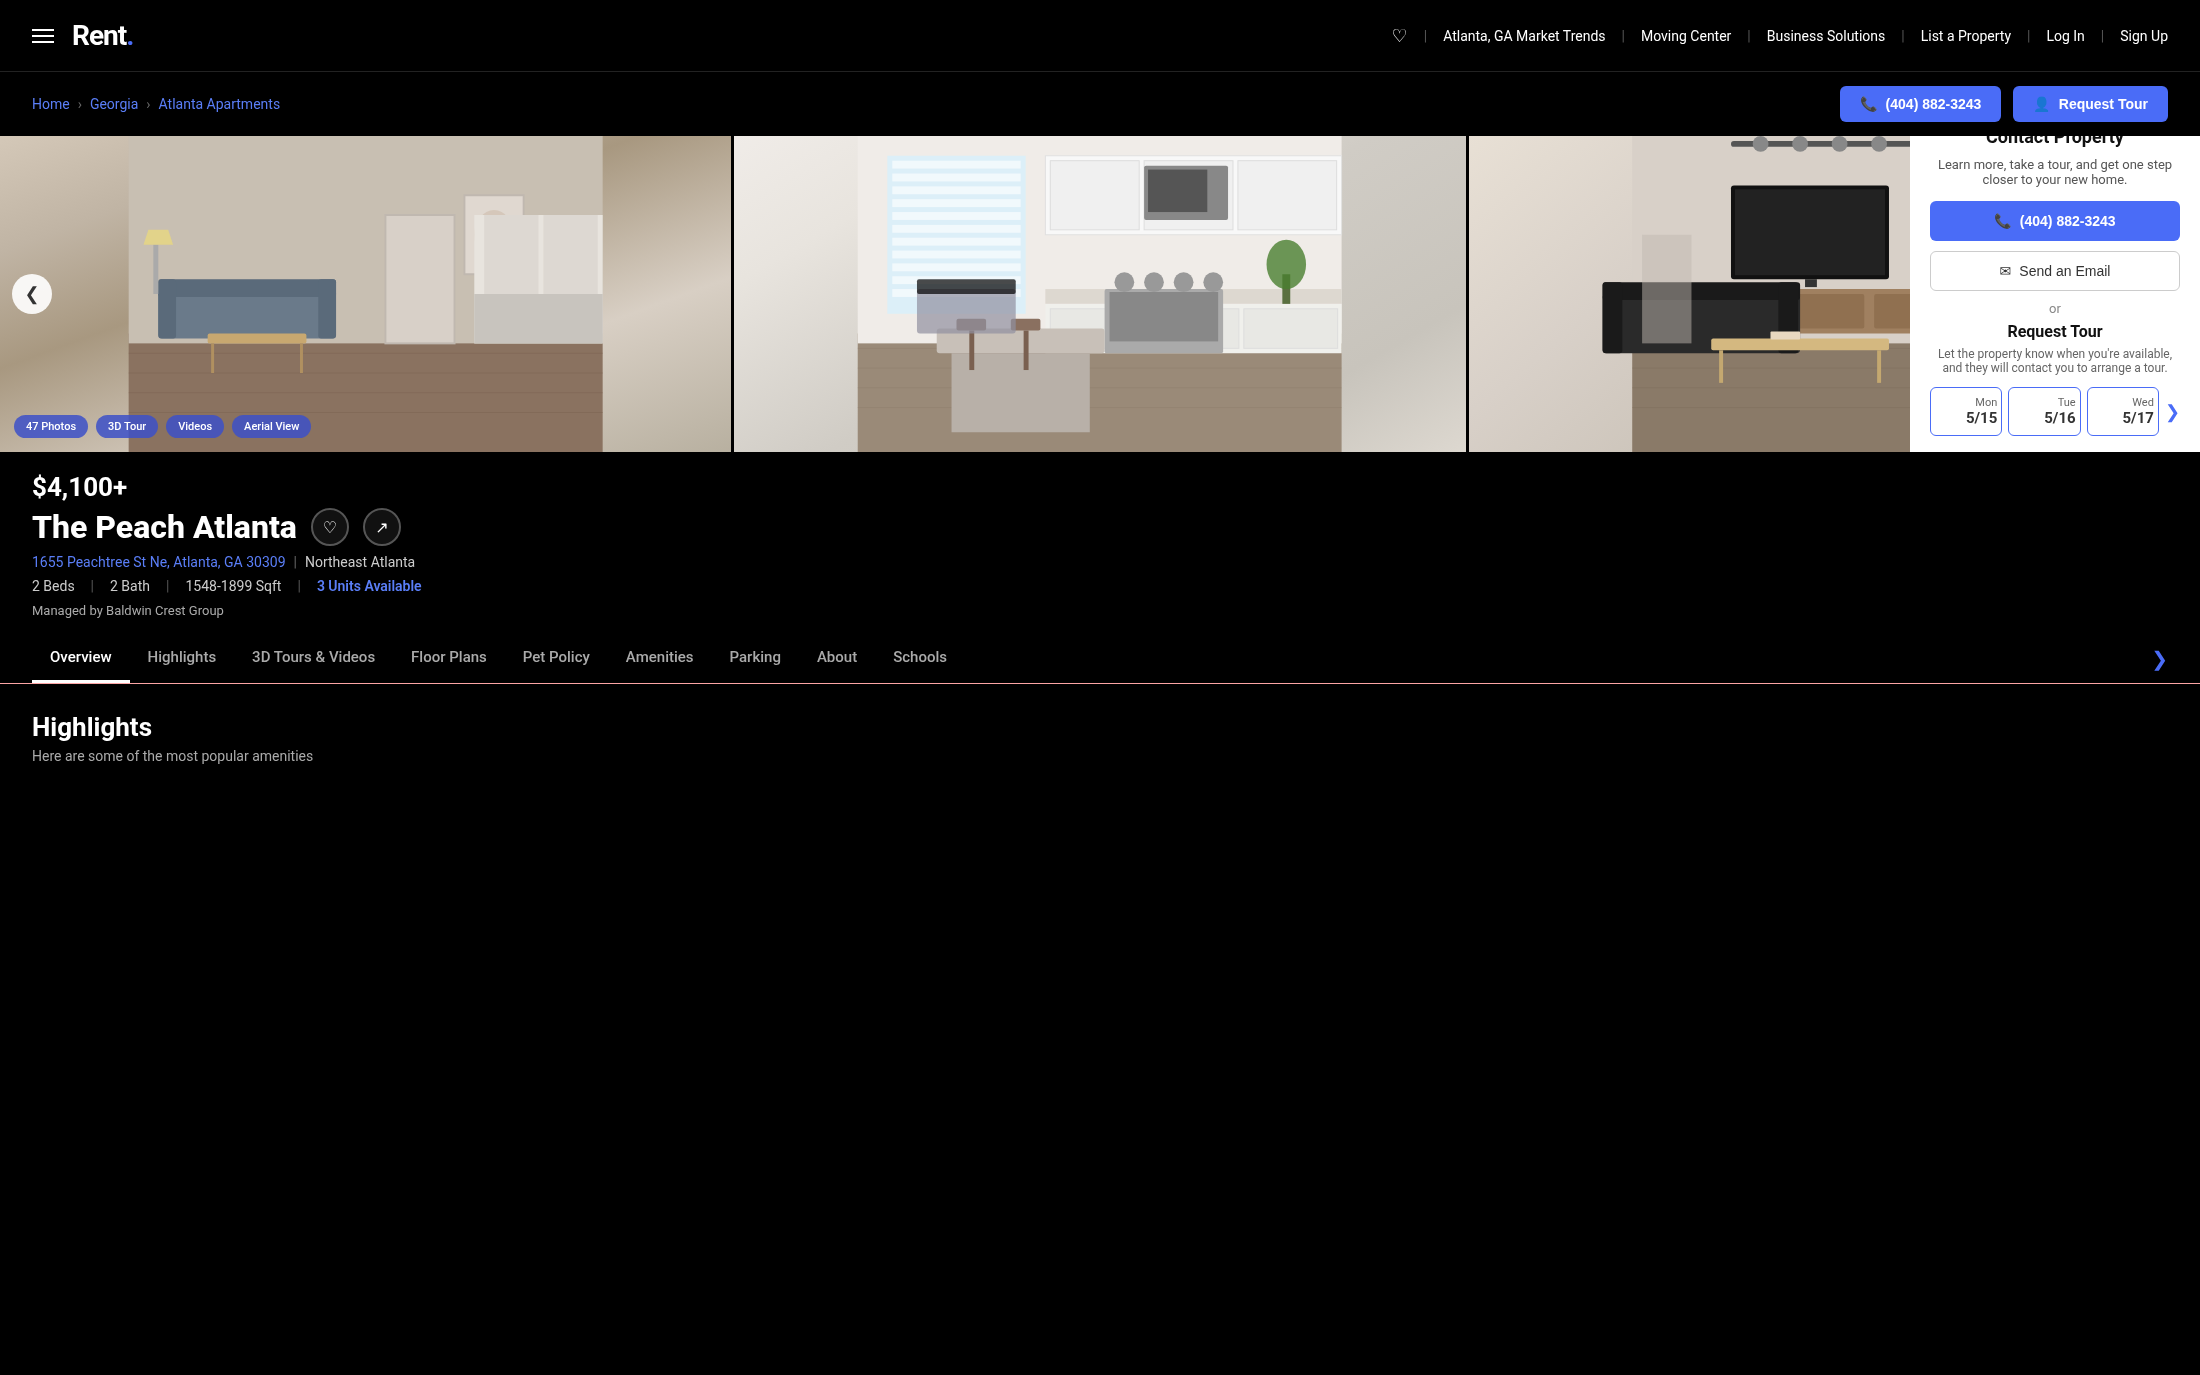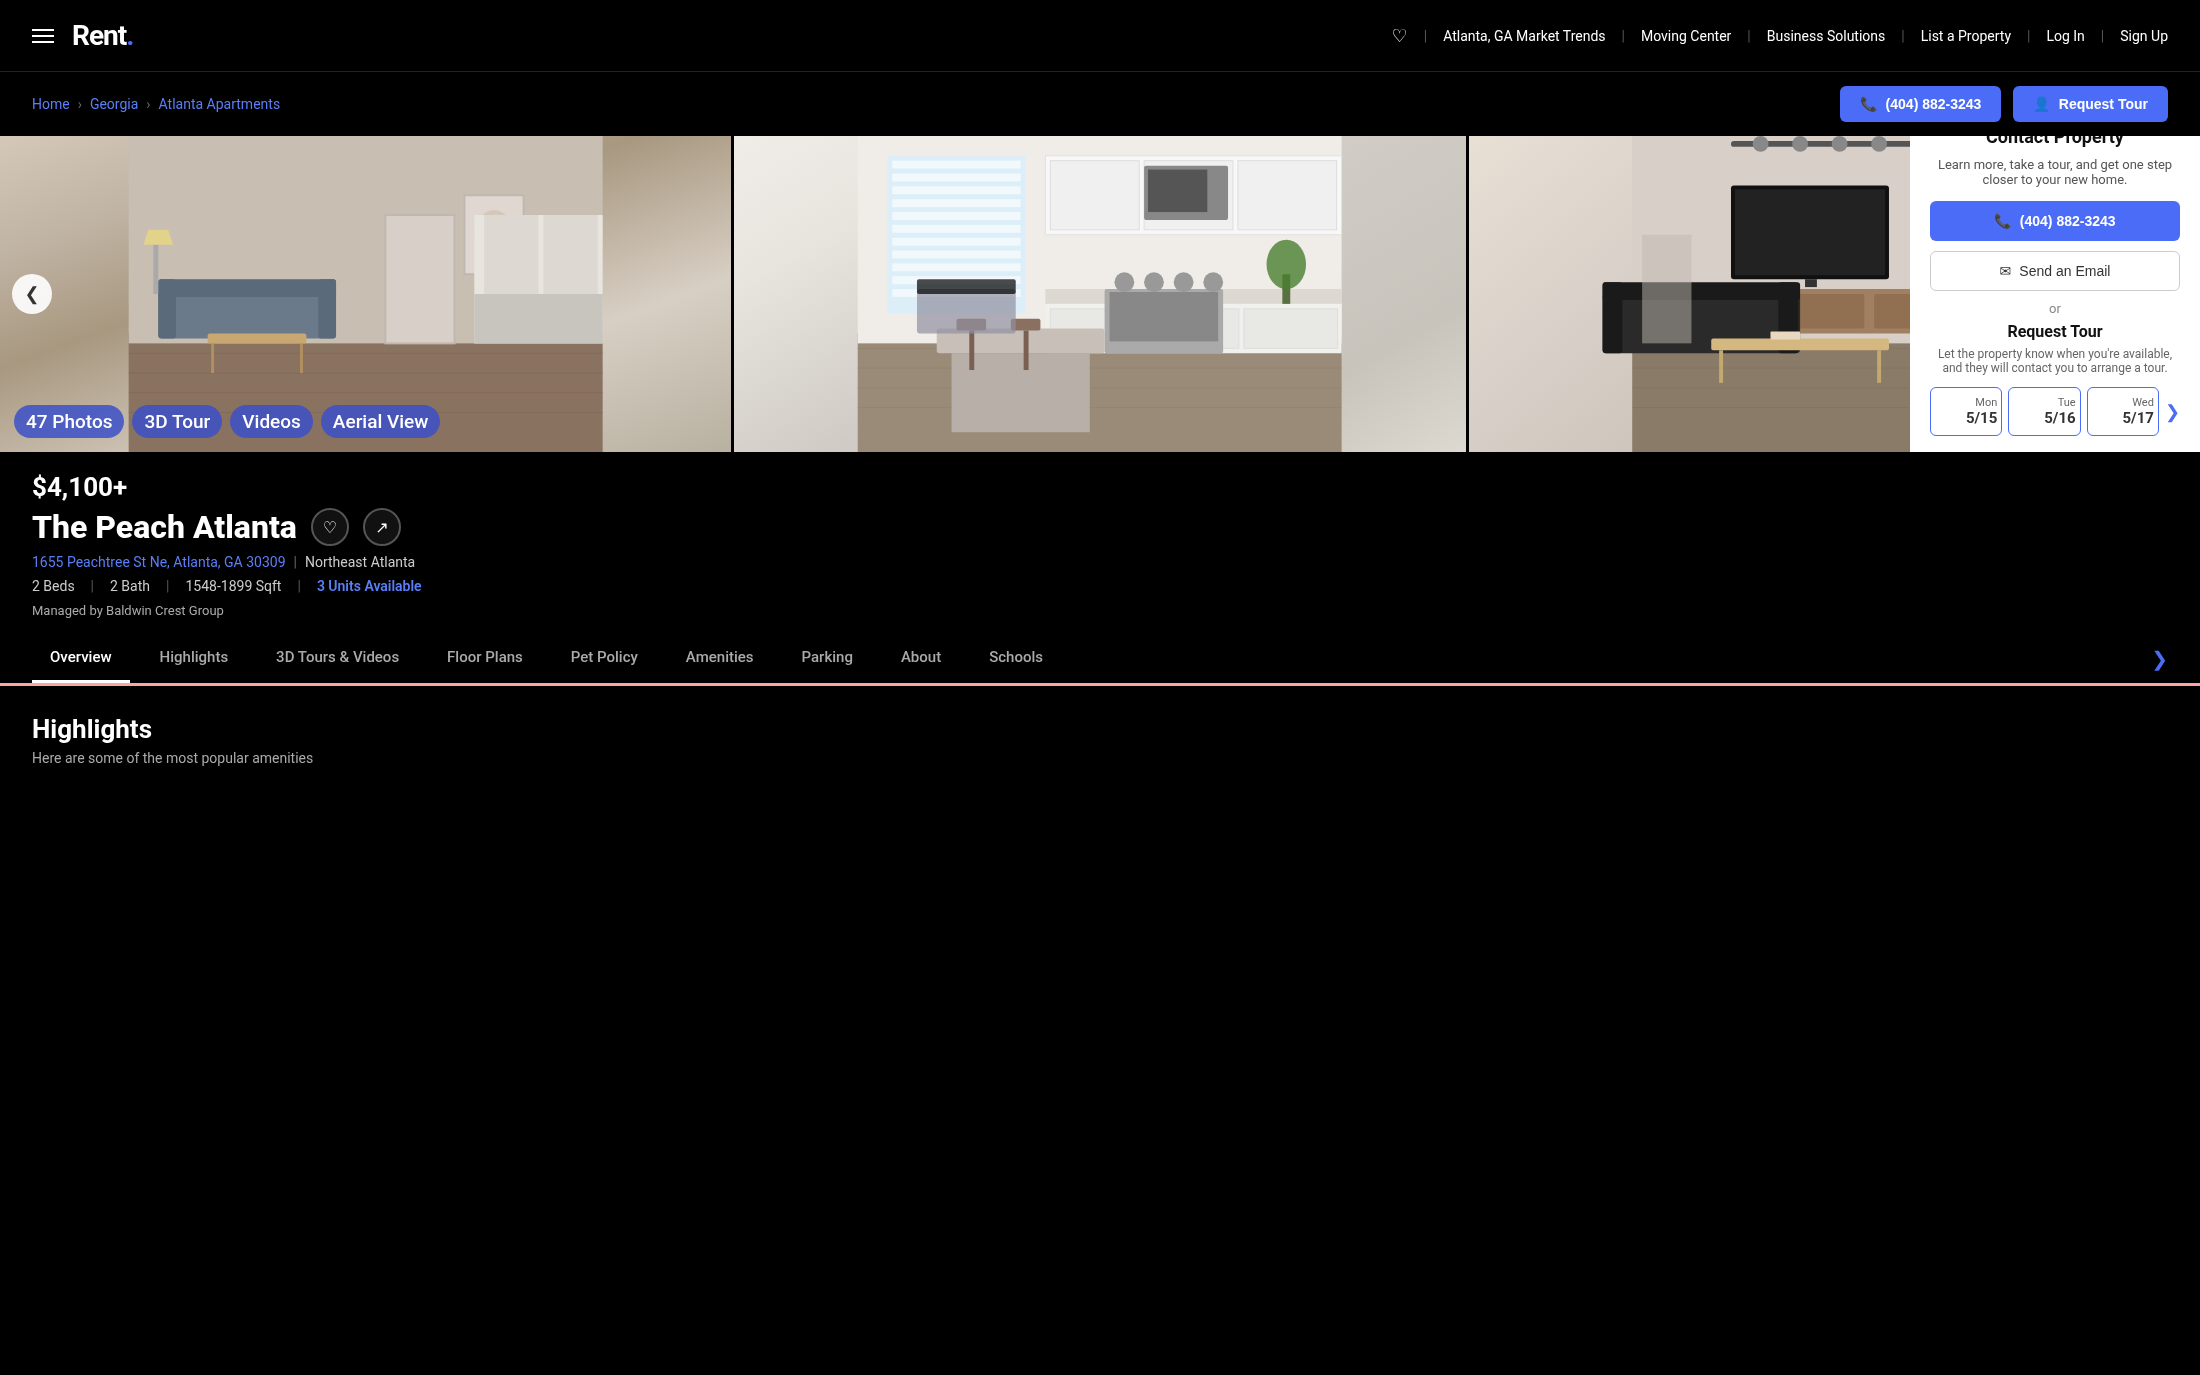--- a/index.html
+++ b/index.html
@@ -75,21 +75,21 @@
     }
     .gallery-nav-left { left: 12px; }
     .gallery-nav-right { right: 12px; }
     .gallery-badges {
       position: absolute; bottom: 14px; left: 14px;
       display: flex; gap: 8px; z-index: 10;
     }
     .gallery-badge {
       background: rgba(60, 80, 200, 0.85);
       color: #fff; padding: 5px 12px; border-radius: 20px;
-      font-size: 19px; font-weight: 500; cursor: pointer;
+      font-size: 11px; font-weight: 500; cursor: pointer;
     }
     
     .contact-card-overlay {
       position: absolute;
       right: 0; bottom: 0;
       width: 290px;
       background: #fff;
       color: #111;
       border-radius: 8px 8px 0 0;
       padding: 20px 20px 16px;
@@ -139,25 +139,25 @@
     .address-sep { color: #666; }
     .address-area { color: #ccc; }
     .details-row { display: flex; align-items: center; gap: 16px; margin-bottom: 9px; font-size: 14px; color: #ccc; }
     .details-sep { color: #555; }
     .units-link { color: #5a7ef7; text-decoration: none; font-weight: 600; }
     .managed { font-size: 13px; color: #aaa; }
 
     
     .tabs-bar {
       background: #000;
-      border-bottom: 3px solid #fca5a5;
+      border-bottom: 1px solid #fca5a5;
       padding: 0 32px;
       display: flex;
       align-items: center;
-      gap: 12px;
+      gap: 0;
       margin-top: 16px;
     }
     .tab {
       padding: 14px 18px;
       font-size: 15px; font-weight: 500;
       color: #aaa; cursor: pointer; border-bottom: 3px solid transparent;
       white-space: nowrap;
     }
     .tab.active { color: #fff; border-bottom: 3px solid #fff; }
     .tab-next { margin-left: auto; color: #4a6cf7; font-size: 20px; cursor: pointer; }

